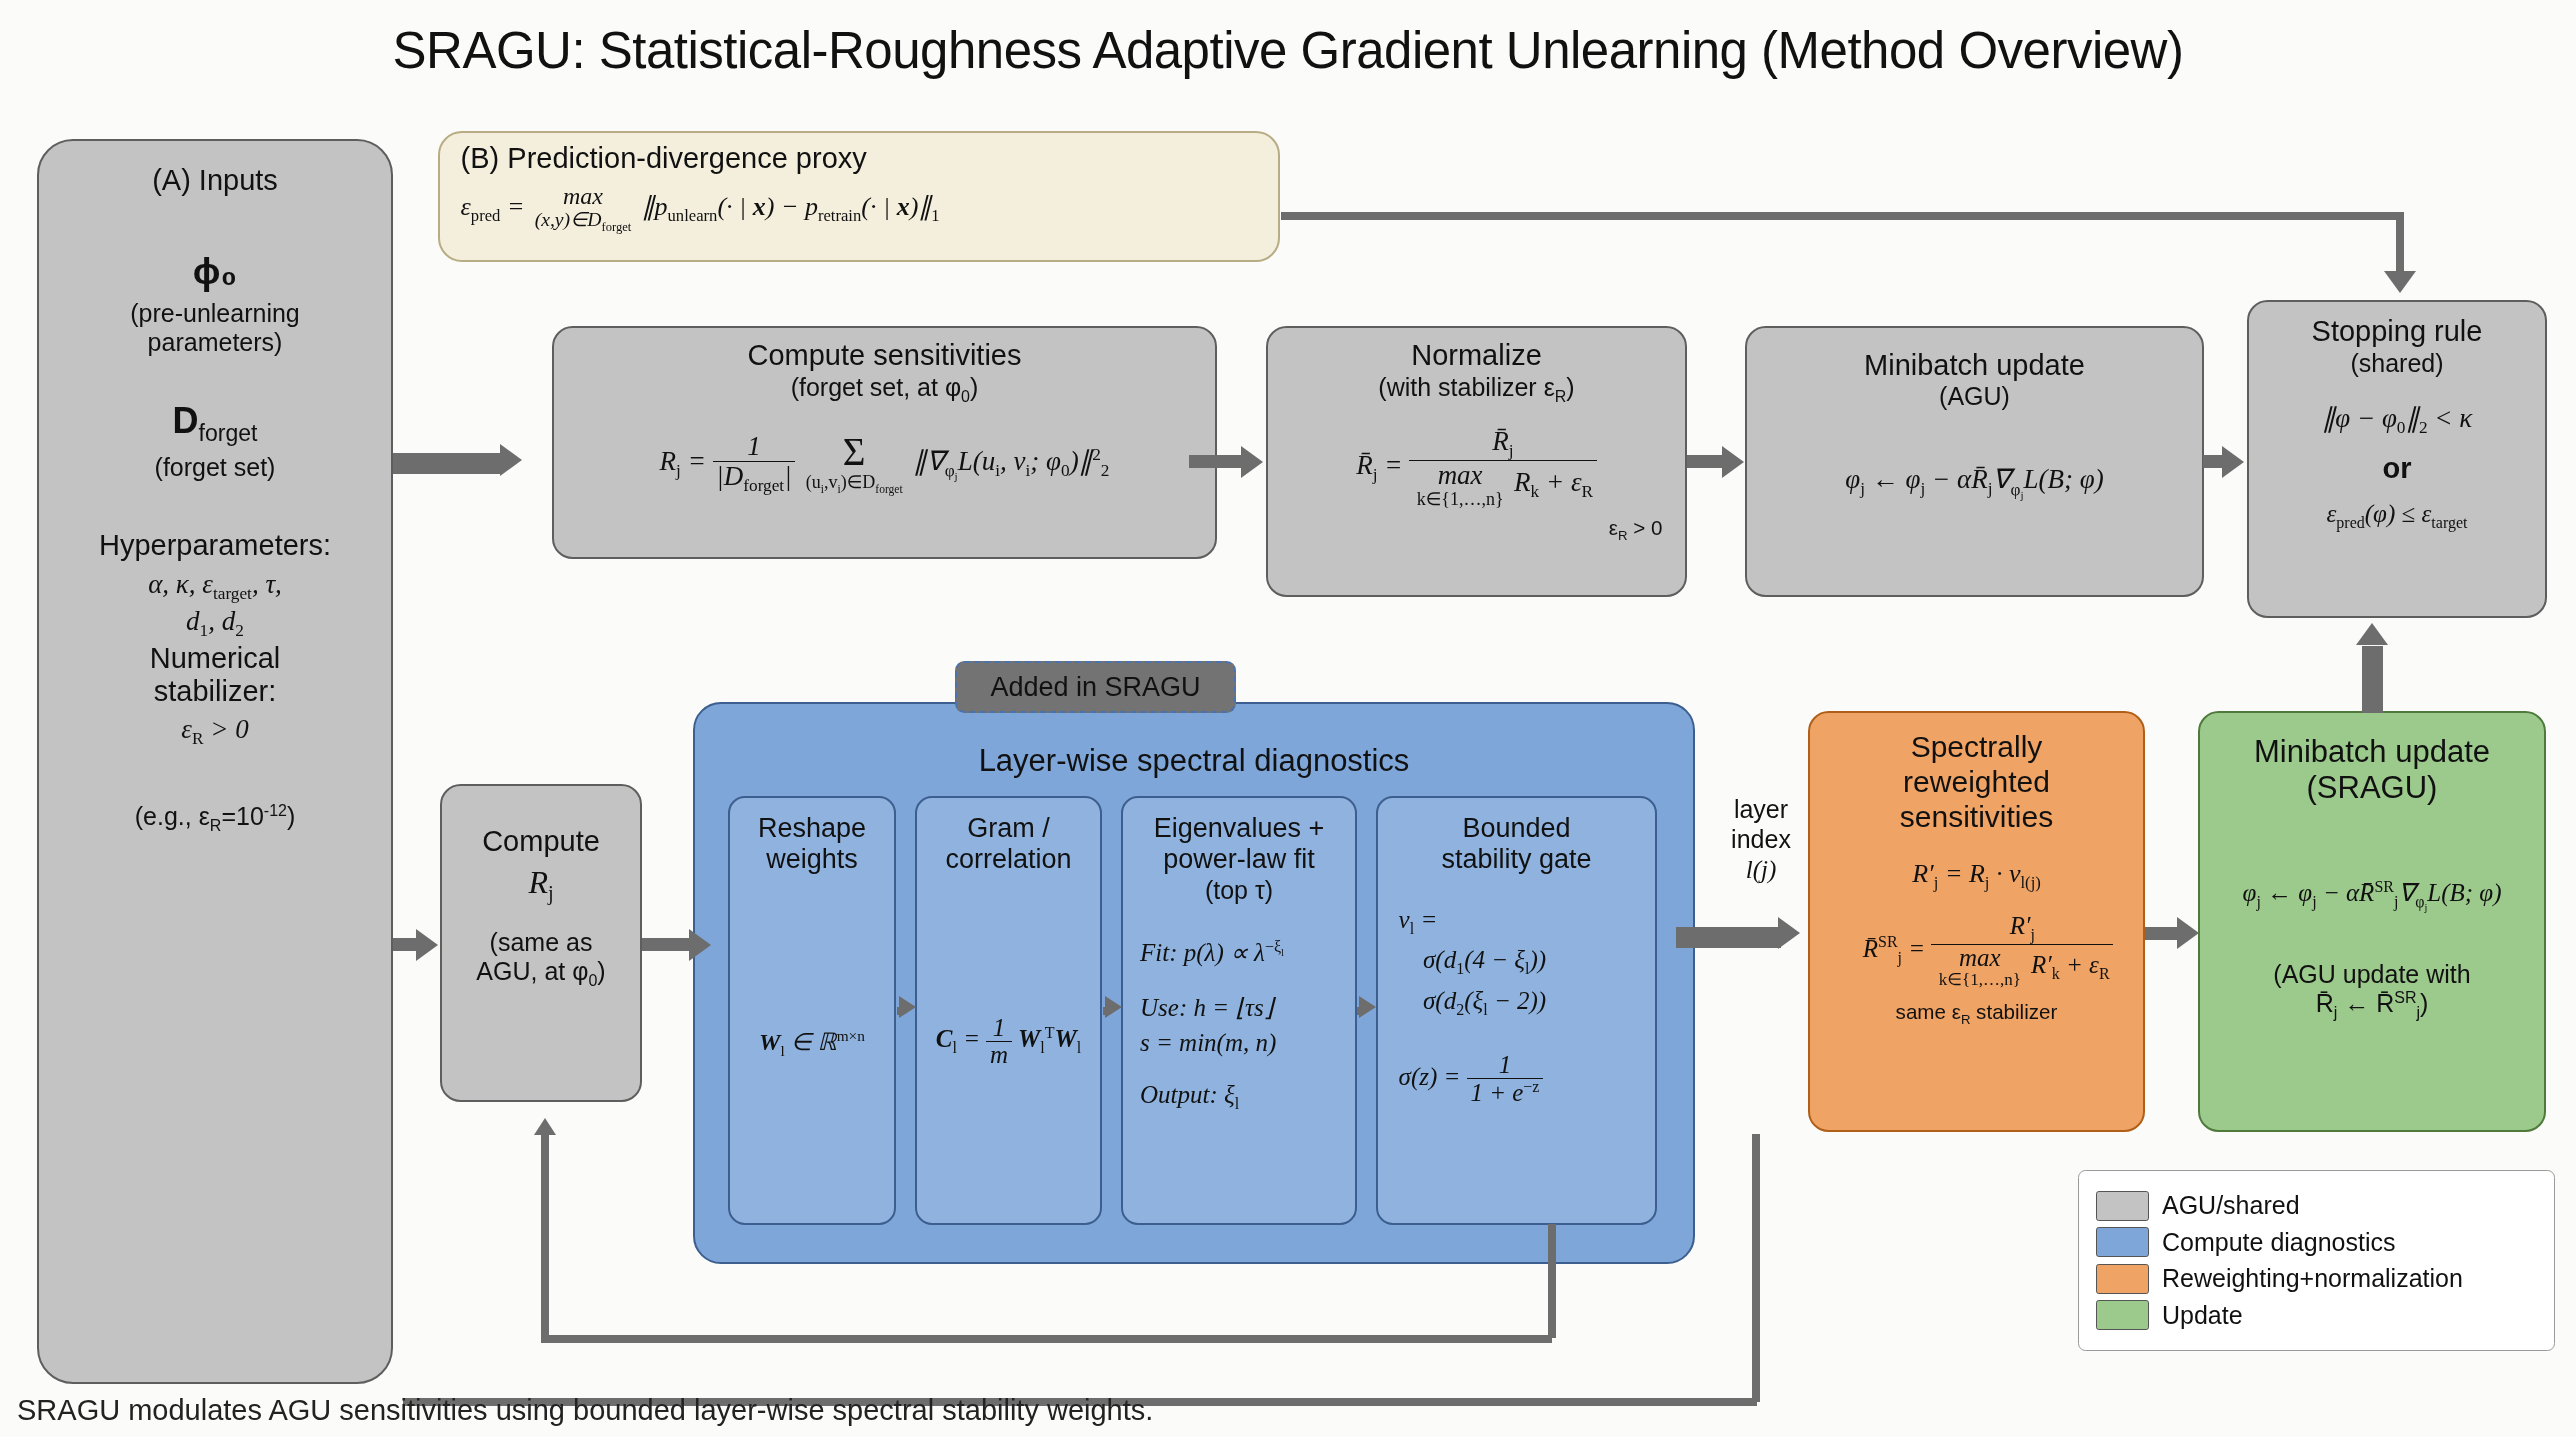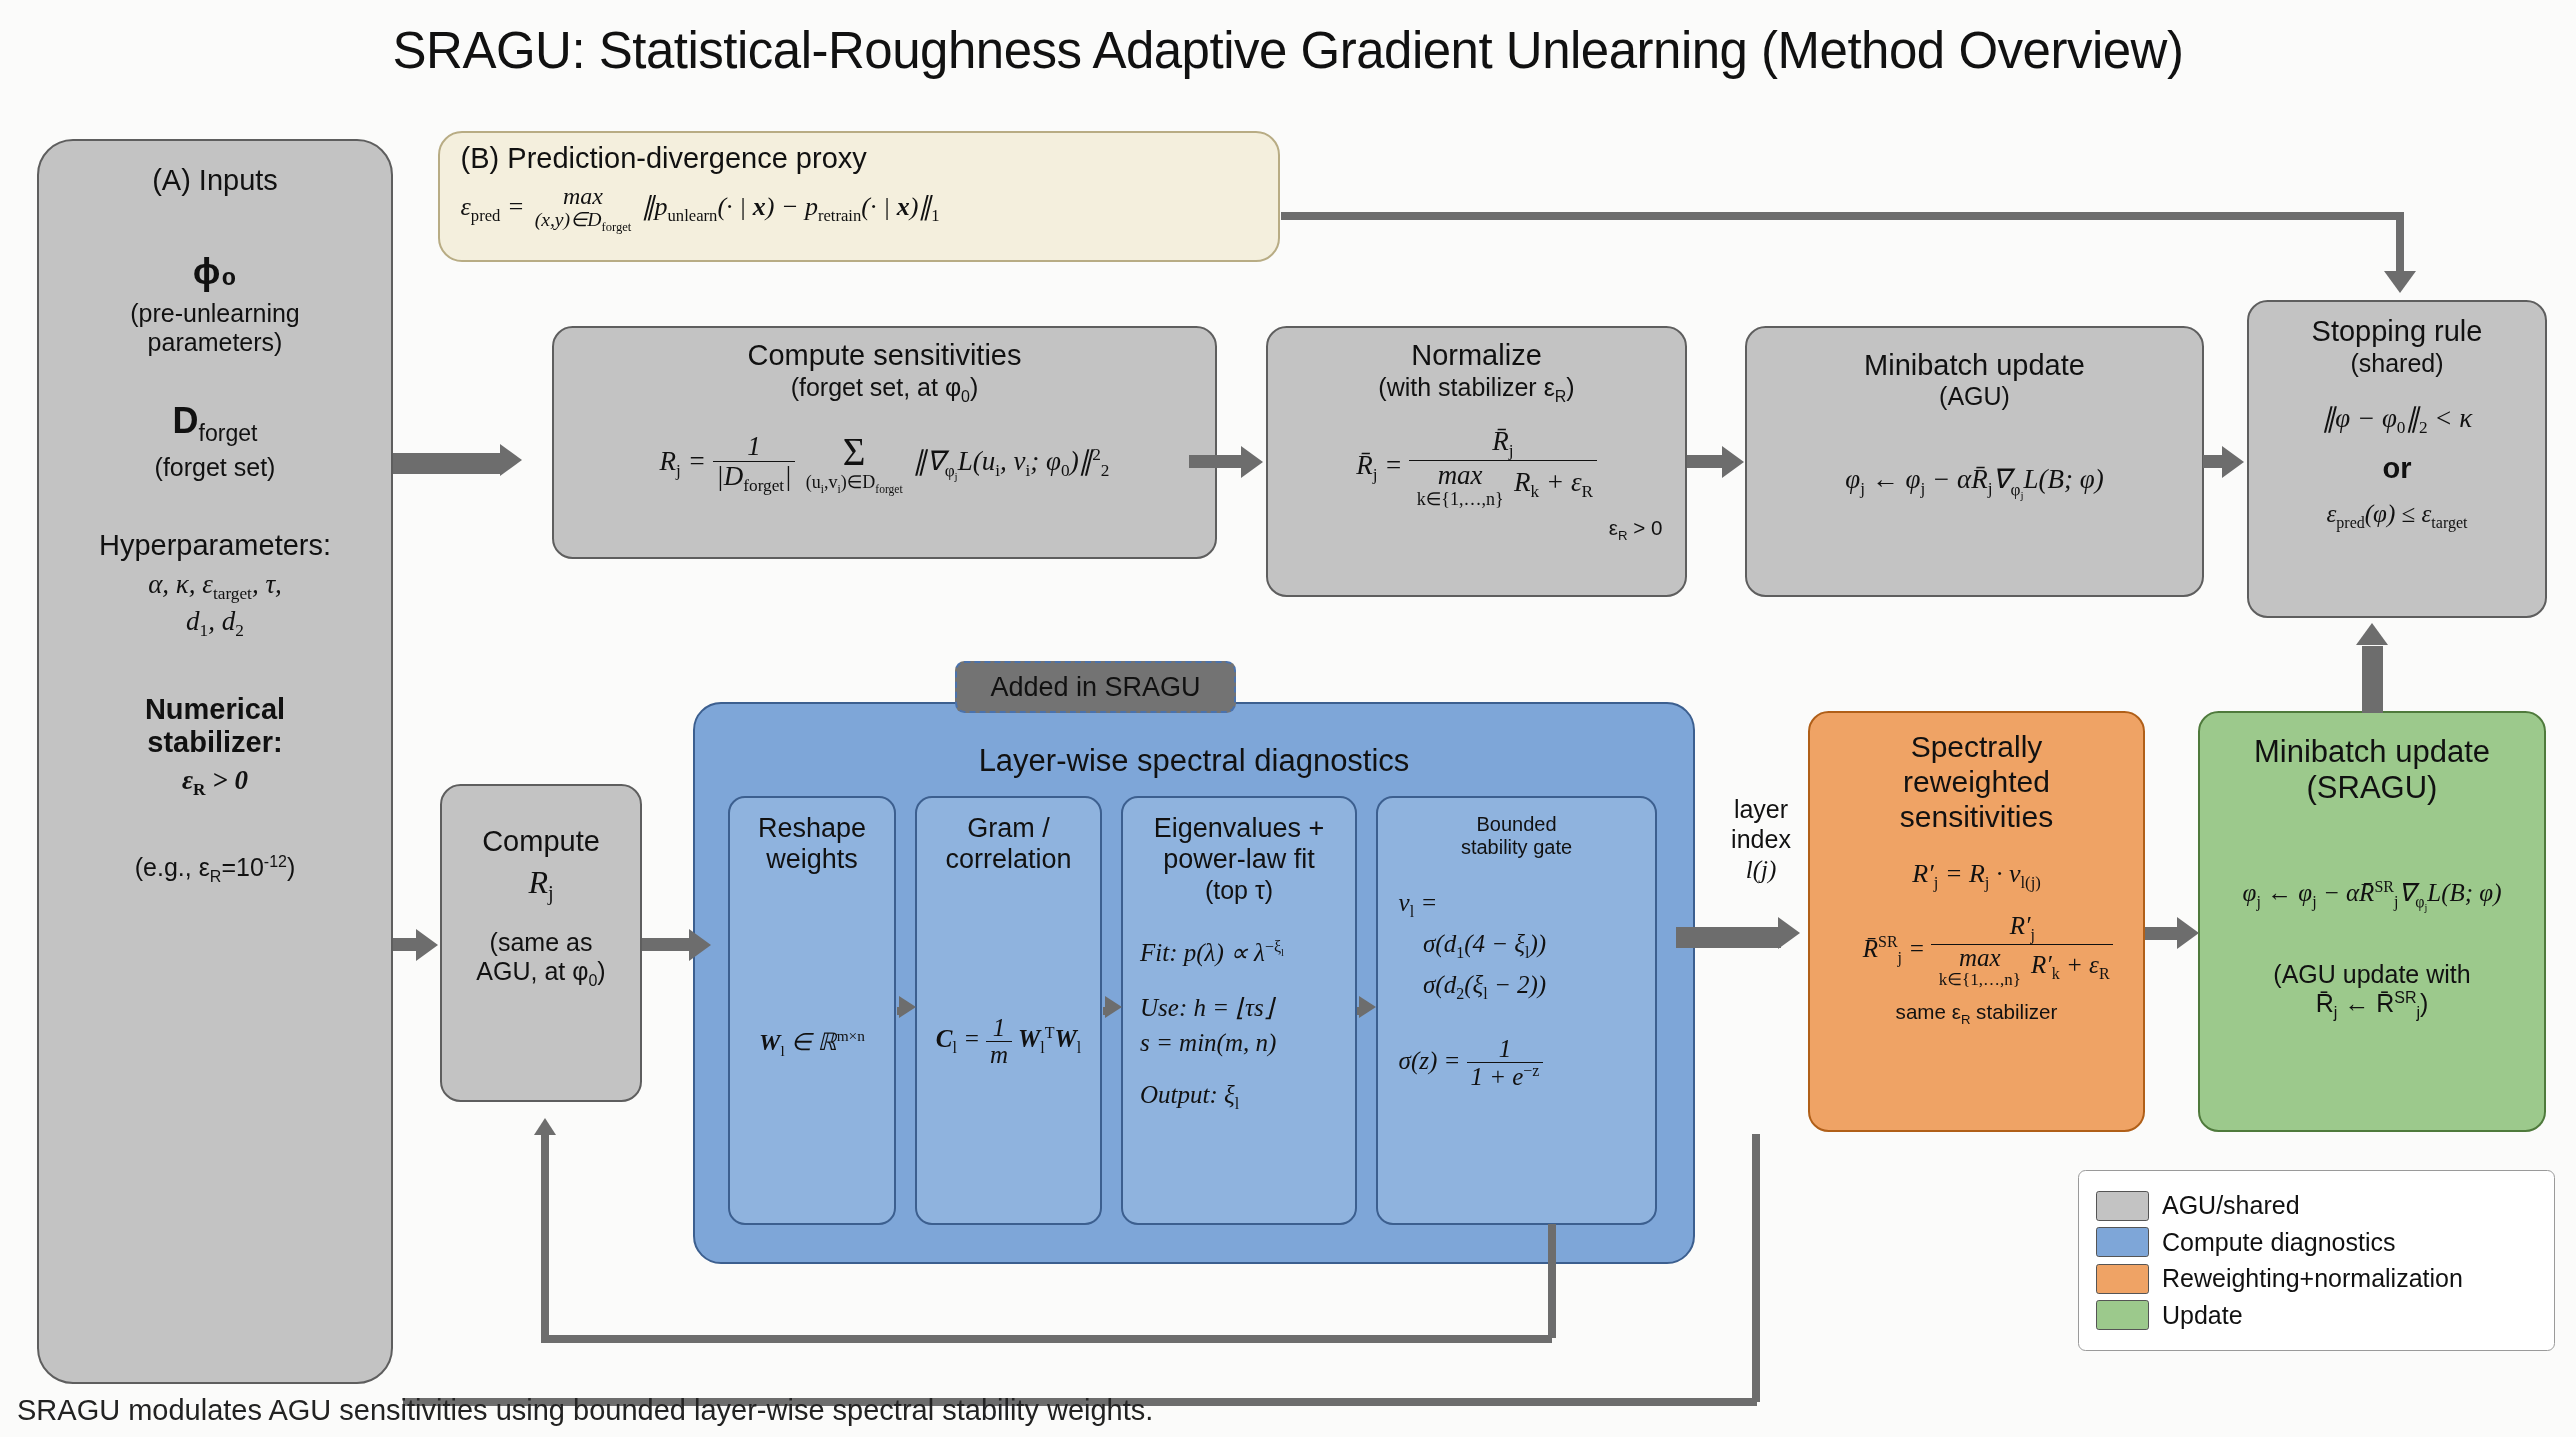--- a/index.html
+++ b/index.html
@@ -185,21 +185,21 @@
     </div>
 
     <div style="margin-top:47px; text-align:center;">
       <div class="hdr">Hyperparameters:</div>
       <div class="mathline" style="margin-top:5.6px;">
         α, κ, ε<sub>target</sub>, τ,
       </div>
       <div class="mathline">d<sub>1</sub>, d<sub>2</sub></div>
     </div>
 
-    <div style="margin-top:51px; text-align:center;font-weight:bold;">
+    <div style="text-align:center;">
       <div class="hdr">Numerical<br>stabilizer:</div>
       <div class="mathline" style="margin-top:3.7px;">ε<sub>R</sub> &gt; 0</div>
     </div>
 
     <div class="sub" style="margin-top:52px;">(e.g., ε<sub>R</sub>=10<sup>-12</sup>)</div>
   </div>
 
   <div class="box cream" style="left:438px; top:131px; width:842px; height:131px; border-radius:24px; align-items:flex-start;">
     <div class="hdr" style="margin:9.4px 0 0 20.6px; text-align:left;">(B) Prediction-divergence proxy</div>
     <div class="mathline" style="margin:7.5px 0 0 20.6px; text-align:left; font-size:26px;">
@@ -293,21 +293,21 @@
   <div class="box blue-inner" style="left:1121px; top:796px; width:236px; height:429px; border-radius:17px; align-items:flex-start;">
     <div class="hdr" style="margin-top:15px; font-size:27px; width:100%;">Eigenvalues +<br>power-law fit</div>
     <div class="sub" style="width:100%; text-align:center;">(top τ)</div>
     <div class="mathline" style="margin:32px 0 0 17px; text-align:left; font-size:25px;">Fit: p(λ) ∝ λ<sup>−ξ<sub>l</sub></sup></div>
     <div class="mathline" style="margin:24px 0 0 17px; text-align:left; font-size:25px;">Use: h = ⌊τs⌋</div>
     <div class="mathline" style="margin:3.7px 0 0 17px; text-align:left; font-size:25px;">s = min(m, n)</div>
     <div class="mathline" style="margin:20.6px 0 0 17px; text-align:left; font-size:25px;">Output: ξ<sub>l</sub></div>
   </div>
 
   <div class="box blue-inner" style="left:1376px; top:796px; width:281px; height:429px; border-radius:17px; align-items:flex-start;">
-    <div class="hdr" style="margin-top:15px; font-size:20px; width:100%;">Bounded<br>stability gate</div>
+    <div class="hdr" style="margin-top:15px; font-size:27px; width:100%;">Bounded<br>stability gate</div>
     <div class="mathline" style="margin:28px 0 0 20.6px; text-align:left; font-size:25px;">ν<sub>l</sub> =</div>
     <div class="mathline" style="margin:5.6px 0 0 45px; text-align:left; font-size:25px;">σ(d<sub>1</sub>(4 − ξ<sub>l</sub>))</div>
     <div class="mathline" style="margin:5.6px 0 0 45px; text-align:left; font-size:25px;">σ(d<sub>2</sub>(ξ<sub>l</sub> − 2))</div>
     <div class="mathline" style="margin:32px 0 0 20.6px; text-align:left; font-size:25px;">
       σ(z) = <span class="frac">
           <span class="num">1</span>
           <span class="den">1 + e<sup>−z</sup></span>
         </span>
     </div>
   </div>

